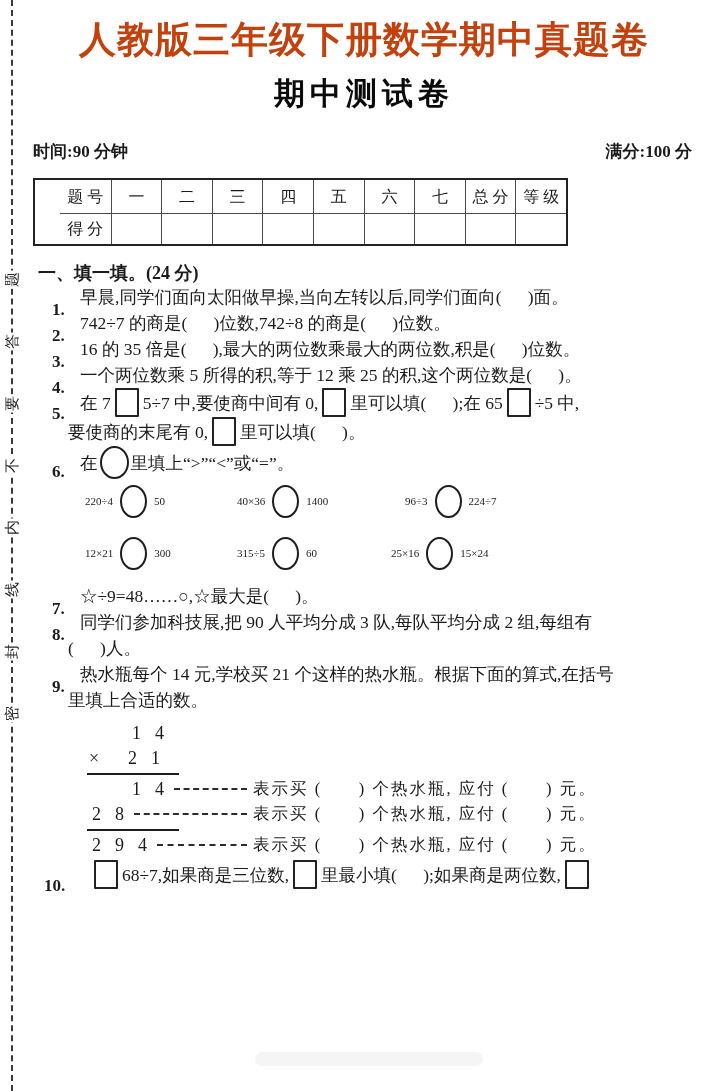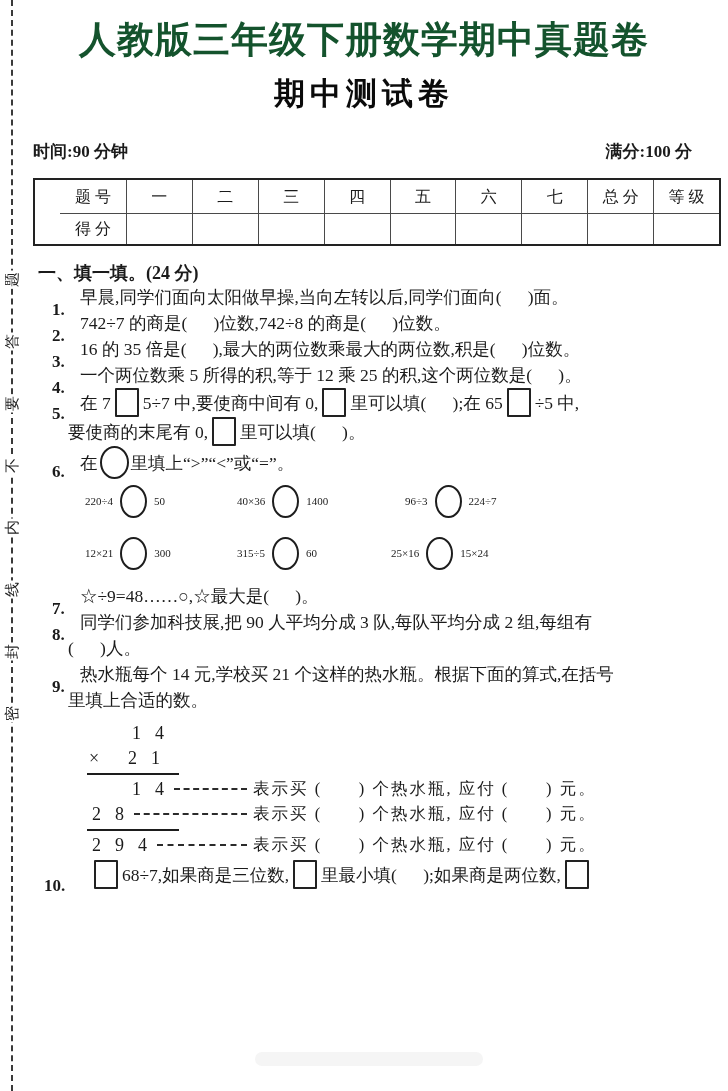--- a/index.html
+++ b/index.html
@@ -14,29 +14,29 @@
   
   .seal-strip { position:absolute; left:0; top:0; bottom:0; width:28px; }
   .seal-line { position:absolute; left:11px; top:0; bottom:0; width:0;
                border-left:2px dashed #3a3a3a; }
   .seal-char { position:absolute; left:3px; width:18px; text-align:center;
                font-size:15px; color:#222; background:#fff; padding:4px 0;
                transform:rotate(-90deg); }
 
   
   .title { margin:16px 30px 0 30px; text-align:center; font-size:37px; line-height:1.3;
-           font-weight:900; letter-spacing:1px; color:#14532d;
+           font-weight:900; letter-spacing:1px; color:#c2410c;
            font-family:"Liberation Sans","DejaVu Sans",sans-serif; }
   .subtitle { margin-top:11px; text-align:center; font-size:31px; line-height:1.25;
               font-weight:bold; letter-spacing:5px; color:#0a0a0a; }
   .info-row { margin-top:26px; padding:0 36px 0 33px; display:flex;
               justify-content:space-between; font-size:17px; font-weight:bold; }
 
   
-  .score-table { margin:15px 12px 0 33px; width:688px; border:2px solid #222;padding-left:25px; }
+  .score-table { margin:15px 12px 0 33px; width:535px; border:2px solid #222;padding-left:25px; }
   .st-row { display:grid; grid-template-columns:repeat(10,1fr); }
   .st-head .st-cell { height:34px; line-height:34px; border-bottom:1px solid #4a4a4a; }
   .st-score .st-cell { height:30px; line-height:30px; }
   .st-cell { text-align:center; font-size:16px; border-left:1px solid #4a4a4a;
              white-space:pre; overflow:hidden; }
   .st-cell:first-child { border-left:none; }
 
   
   .content { margin:0 24px 0 38px; position:relative; }
   .heading { margin-top:16px; font-size:18px; font-weight:bold; line-height:22px; }

